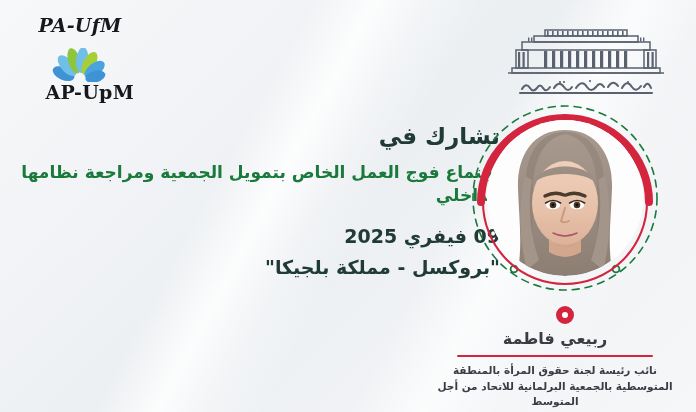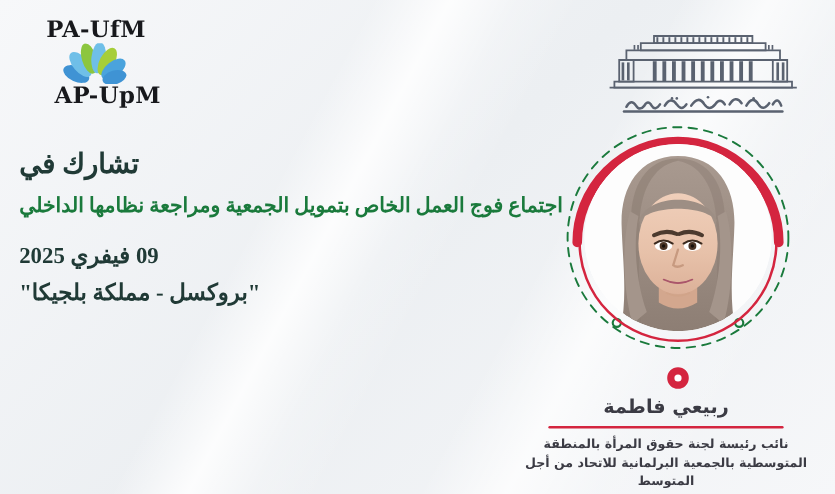--- a/index.html
+++ b/index.html
@@ -43,21 +43,21 @@
   }
   .pa-logo .pa-top,
   .pa-logo .pa-bot {
     font-family: "DejaVu Serif", "Liberation Serif", serif;
     font-weight: 700;
     font-size: 19px;
     color: #17181c;
     letter-spacing: 0.3px;
     direction: ltr;
   }
-  .pa-logo .pa-top { margin-bottom: 1px; }
+  .pa-logo .pa-top { margin-bottom: 13px; font-style: italic; }
   .pa-logo .pa-bot { margin-top: 1px; text-align: right; }
   .pa-fan {
     display: block;
     margin: 0 auto;
     width: 78px;
     height: 34px;
   }
 
   
   .apn-logo {
@@ -68,23 +68,22 @@
     height: 86px;
   }
   .apn-svg { display: block; width: 176px; height: 86px; }
 
   
   .copy {
     position: absolute;
     right: 196px;
     left: 16px;
     top: 124px;
-    text-align: left;
+    text-align: right;
     direction: rtl;
-    font-family: Liberation Serif, serif;
   }
   .kicker {
     font-size: 23px;
     font-weight: 700;
     color: #203a36;
     letter-spacing: 0.2px;
     line-height: 1.1;
     margin: 0 0 12px 0;
   }
   .headline {

